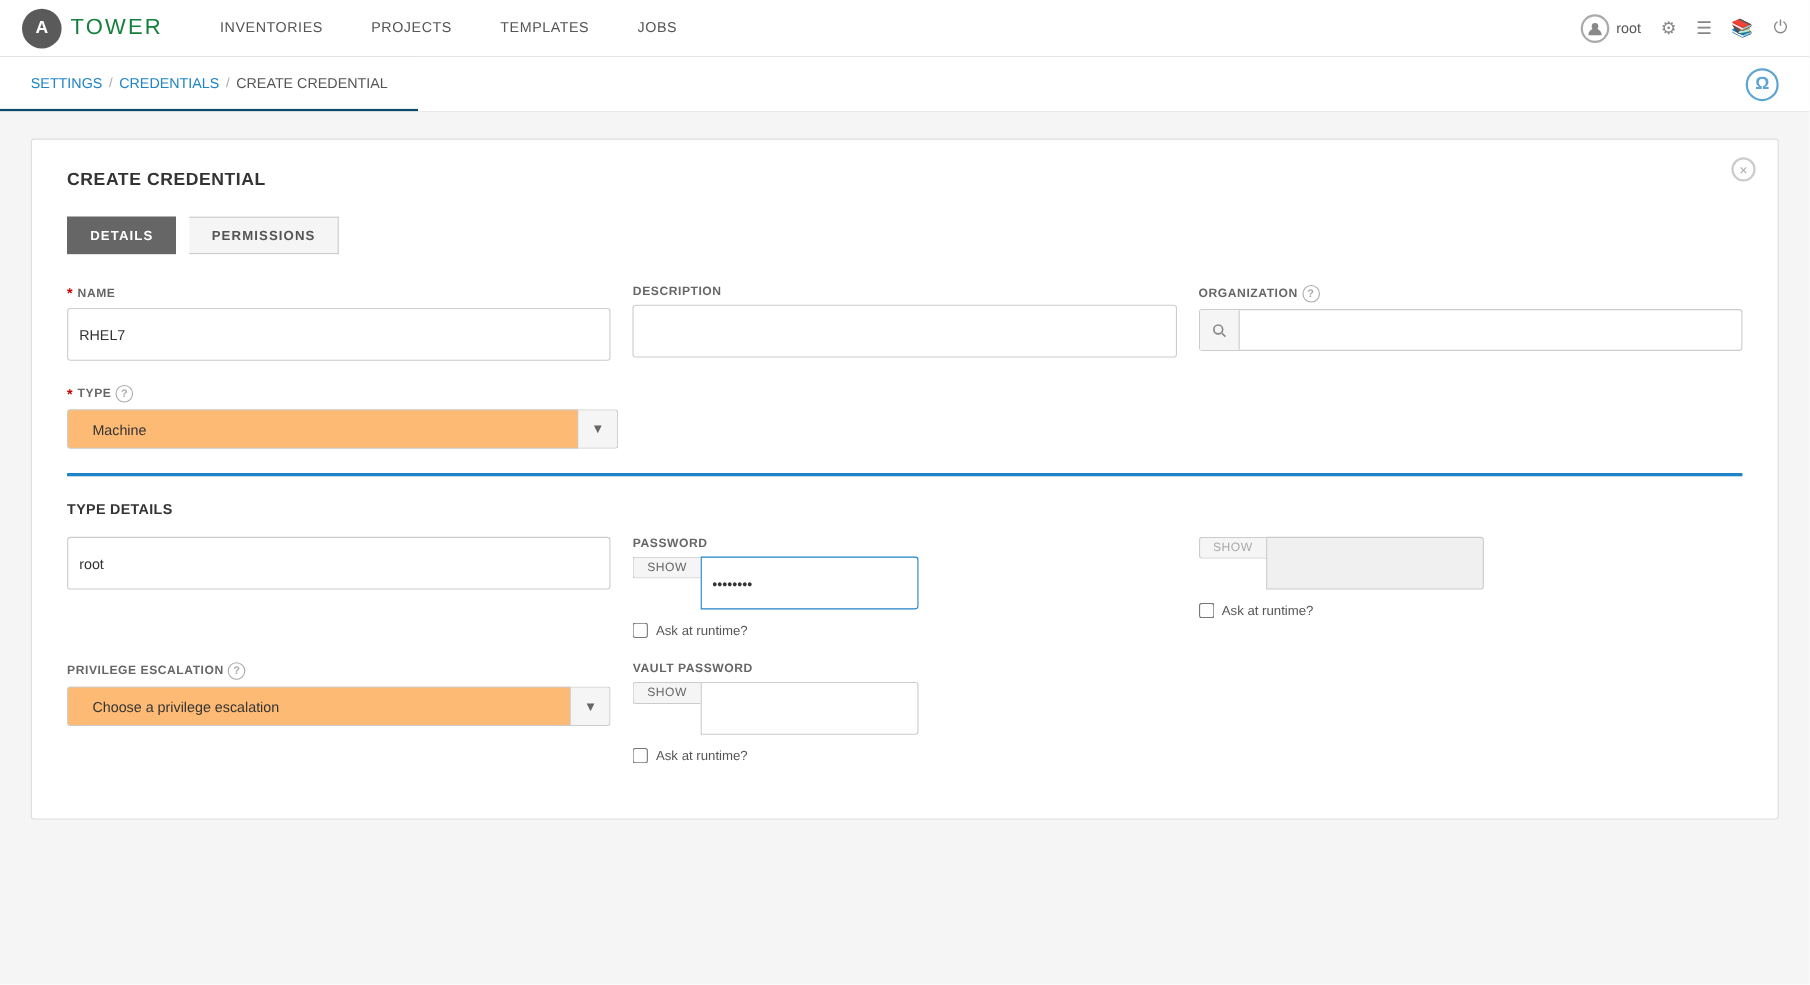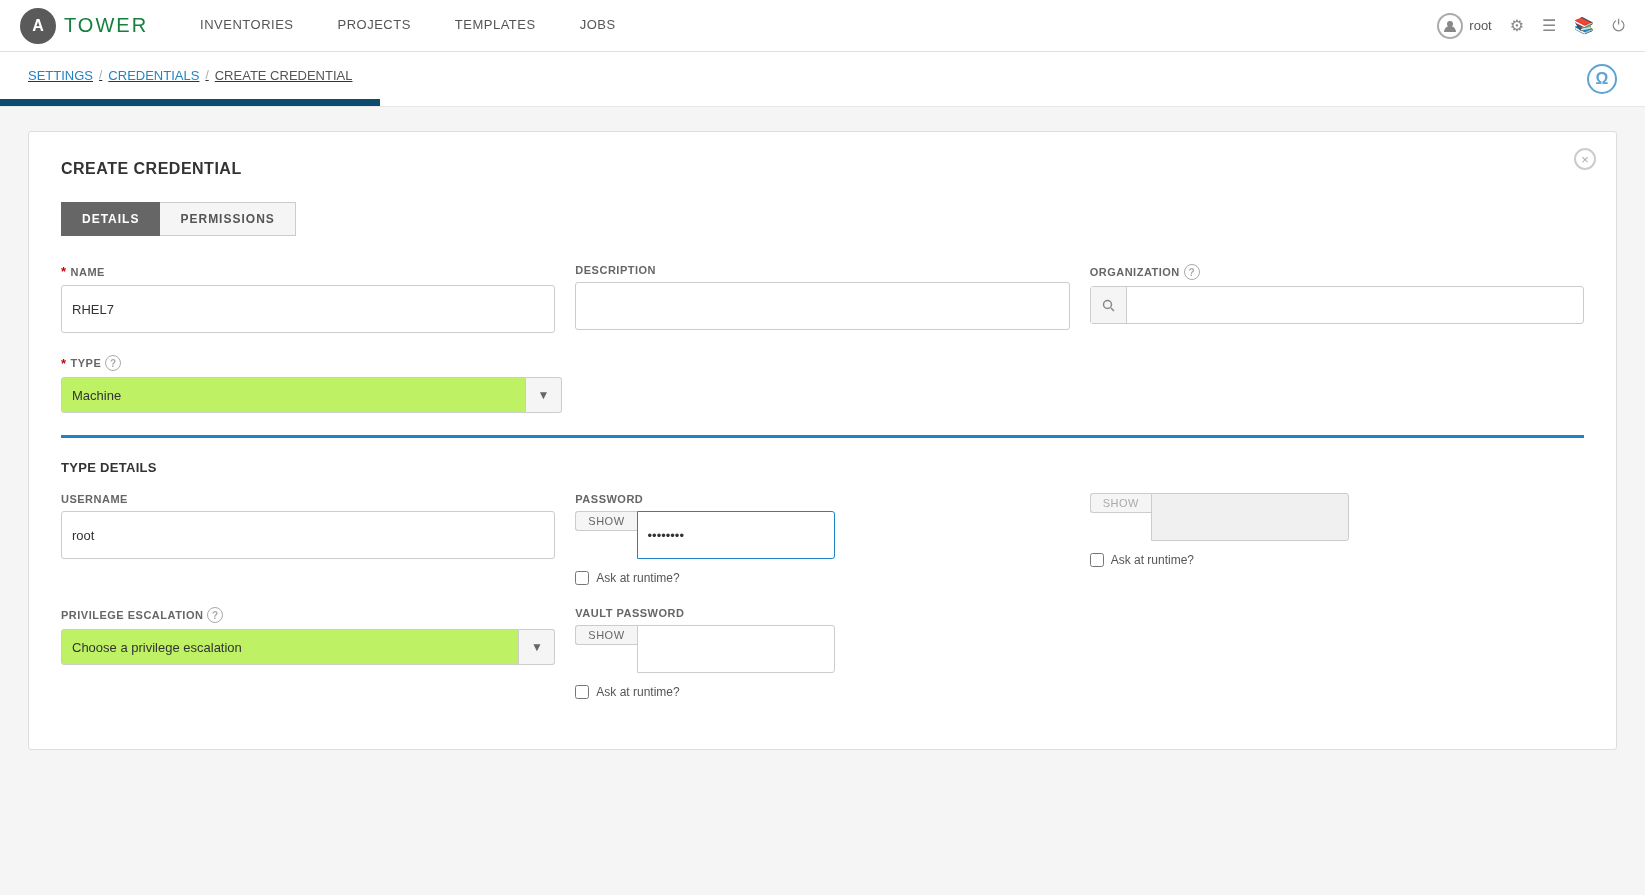--- a/index.html
+++ b/index.html
@@ -52,22 +52,21 @@
     .nav-icon {
       color: #888; font-size: 16px; cursor: pointer;
     }
 
     
     .breadcrumb {
       padding: 16px 28px;
       font-size: 12px;
       display: flex; align-items: flex-start; gap: 6px;
       background: #fff;
-      border-bottom: 7px solid #0c4a6e;
-      text-decoration: underline;
+      border-bottom: 2px solid #0c4a6e;
     }
     .breadcrumb-link {
       color: #1f84c7; cursor: pointer; font-size: 13px; font-weight: 500;
     }
     .breadcrumb-sep { color: #aaa; }
     .breadcrumb-current { color: #555; font-size: 13px; }
 
     
     .breadcrumb-row {
       display: flex; align-items: center; justify-content: space-between;
@@ -101,21 +100,21 @@
     .card-close {
       position: absolute; top: 16px; right: 20px;
       width: 22px; height: 22px;
       border-radius: 50%; border: 2px solid #ccc;
       display: flex; align-items: center; justify-content: center;
       color: #aaa; font-size: 13px; cursor: pointer;
     }
 
     
     .tabs {
-      display: flex; gap: 0; margin-bottom: 28px;
+      display: flex; gap: 12px; margin-bottom: 28px;
     }
     .tab {
       padding: 9px 20px; border: 1px solid #ccc; background: #f5f5f5;
       font-size: 12px; font-weight: 600; letter-spacing: 1px; cursor: pointer;
       color: #555;
     }
     .tab.active {
       background: #666; color: #fff; border-color: #666;
     }
     .tab:not(:first-child) { border-left: none; }
@@ -143,21 +142,21 @@
       outline: none;
     }
     .form-input.disabled { background: #f0f0f0; color: #aaa; }
 
     
     .form-select-wrap {
       position: relative; display: flex;
     }
     .form-select {
       flex: 1; height: 36px; border: 1px solid #ccc; border-radius: 3px 0 0 3px;
-      padding: 0 10px; font-size: 13px; color: #333; background: #bef264;
+      padding: 0 22px; font-size: 13px; color: #333; background: #fdba74;
       appearance: none; outline: none; cursor: pointer;
     }
     .select-arrow {
       width: 36px; height: 36px; border: 1px solid #ccc; border-left: none;
       border-radius: 0 3px 3px 0; background: #f5f5f5;
       display: flex; align-items: center; justify-content: center;
       color: #666; font-size: 12px; cursor: pointer;
     }
 
     
@@ -305,21 +304,20 @@
         </div>
       </div>
       <div></div>
     </div>
 
     <div class="section-divider"></div>
     <div class="section-title">TYPE DETAILS</div>
 
     <div class="form-row form-row-3">
       <div class="form-group">
-        <label class="form-label">USERNAME</label>
         <input class="form-input" type="text" value="root" style="">
       </div>
 
       <div class="form-group">
         <label class="form-label">PASSWORD</label>
         <div class="input-with-show">
           <button class="show-btn">SHOW</button>
           <input class="form-input active-border" style="border-radius: 0px 3px 3px 0px;" type="password" value="••••••••">
         </div>
         <div class="checkbox-row">

